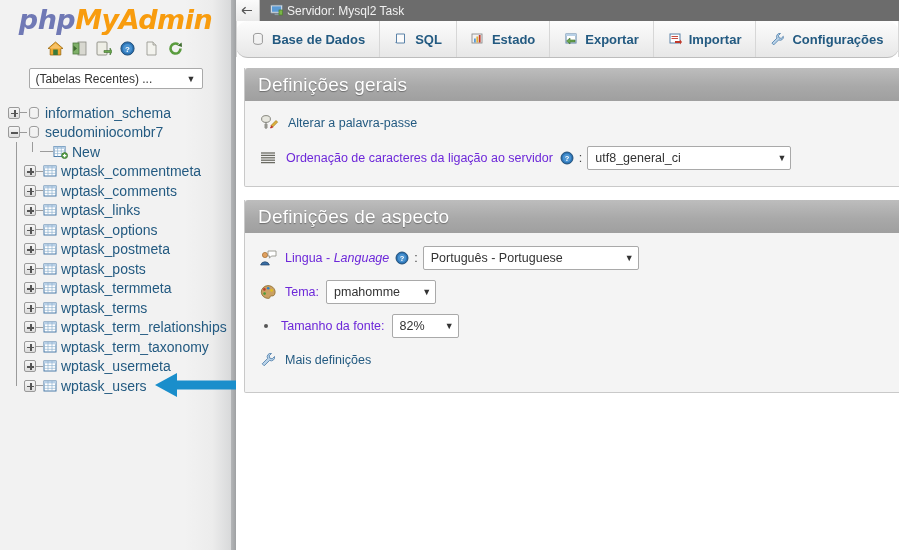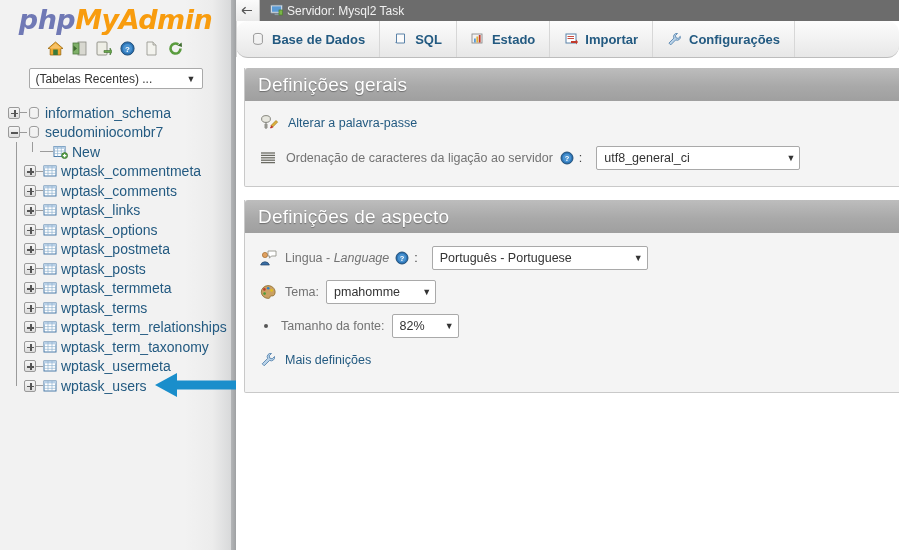--- a/index.html
+++ b/index.html
@@ -118,27 +118,27 @@
     display:flex; align-items:center;
     padding-left:13px;
     color:#fff; font-size:19px; font-weight:400;
     text-shadow:0 1px 1px rgba(0,0,0,0.35);
     letter-spacing:0.2px;
   }
   .panel-body { padding:13px 14px 14px 14px; }
 
   .frow { display:flex; align-items:center; margin-bottom:10px; }
   .frow .flabel { color:#235a81; font-size:12.5px; }
-  .frow .flabel.dark { color:#737373; }
+  .frow .flabel.dark { color:#6d28d9; }
   .linkblue { color:#235a81; font-size:12.5px; cursor:pointer; }
   .sel {
     background:#fff; border:1px solid #a9a9a9; border-radius:2px;
     height:24px; display:inline-flex; align-items:center;
     justify-content:space-between; padding:0 4px 0 7px;
-    font-size:12.5px; color:#333; cursor:pointer;margin-left:9px;
+    font-size:12.5px; color:#333; cursor:pointer;
   }
   .sel .arrow { font-size:9px; margin-left:10px; color:#333; }
   .colon { color:#444; margin:0 5px; font-size:12.5px;}
   .bullet { width:14px; display:flex; justify-content:center; }
   .bullet:before { content:""; width:4px;height:4px;background:#555;border-radius:50%; }
 </style>
 </head>
 <body>
 
 <div id="sidebar">
@@ -493,20 +493,28 @@
         <rect x="1" y="2" width="10" height="9" fill="#f2f2f2" stroke="#8d8d8d" stroke-width="0.9"></rect>
         <rect x="3" y="6.5" width="1.8" height="4" fill="#5b9bd5"></rect>
         <rect x="5.4" y="4.5" width="1.8" height="6" fill="#e0b03a"></rect>
         <rect x="7.8" y="3" width="1.8" height="7.5" fill="#c0392b"></rect>
       </svg>
       <span>Estado</span>
     </div>
     <div class="tab">
       <svg width="14" height="14" viewBox="0 0 14 14">
         <rect x="2" y="2" width="10" height="9" fill="#fff" stroke="#5a82a8" stroke-width="1"></rect>
+        <rect x="2" y="2" width="10" height="2" fill="#b8d0e6"></rect>
+        <polygon points="11,8 6,8 6,6 2.5,9 6,12 6,10 11,10" fill="#6aa84f" stroke="#3e6b2e" stroke-width="0.6"></polygon>
+      </svg>
+      <span>Exportar</span>
+    </div>
+    <div class="tab">
+      <svg width="14" height="14" viewBox="0 0 14 14">
+        <rect x="2" y="2" width="10" height="9" fill="#fff" stroke="#5a82a8" stroke-width="1"></rect>
         <line x1="3.5" y1="4.5" x2="10" y2="4.5" stroke="#c0392b" stroke-width="0.9"></line>
         <line x1="3.5" y1="6.5" x2="10" y2="6.5" stroke="#c0392b" stroke-width="0.9"></line>
         <polygon points="7,9 12,9 12,7.4 14,10 12,12.6 12,11 7,11" fill="#c0392b"></polygon>
       </svg>
       <span>Importar</span>
     </div>
     <div class="tab">
       <svg width="15" height="14" viewBox="0 0 15 14">
         <path d="M10.5 1.5 a3.2 3.2 0 0 0 -3.6 4.6 l-5 5 1.8 1.8 5 -5 a3.2 3.2 0 0 0 4.6 -3.6 l-2.1 2.1 -2.2 -0.6 -0.6 -2.2 z" fill="#b9d2e8" stroke="#4a7ba8" stroke-width="0.8"></path>
       </svg>

